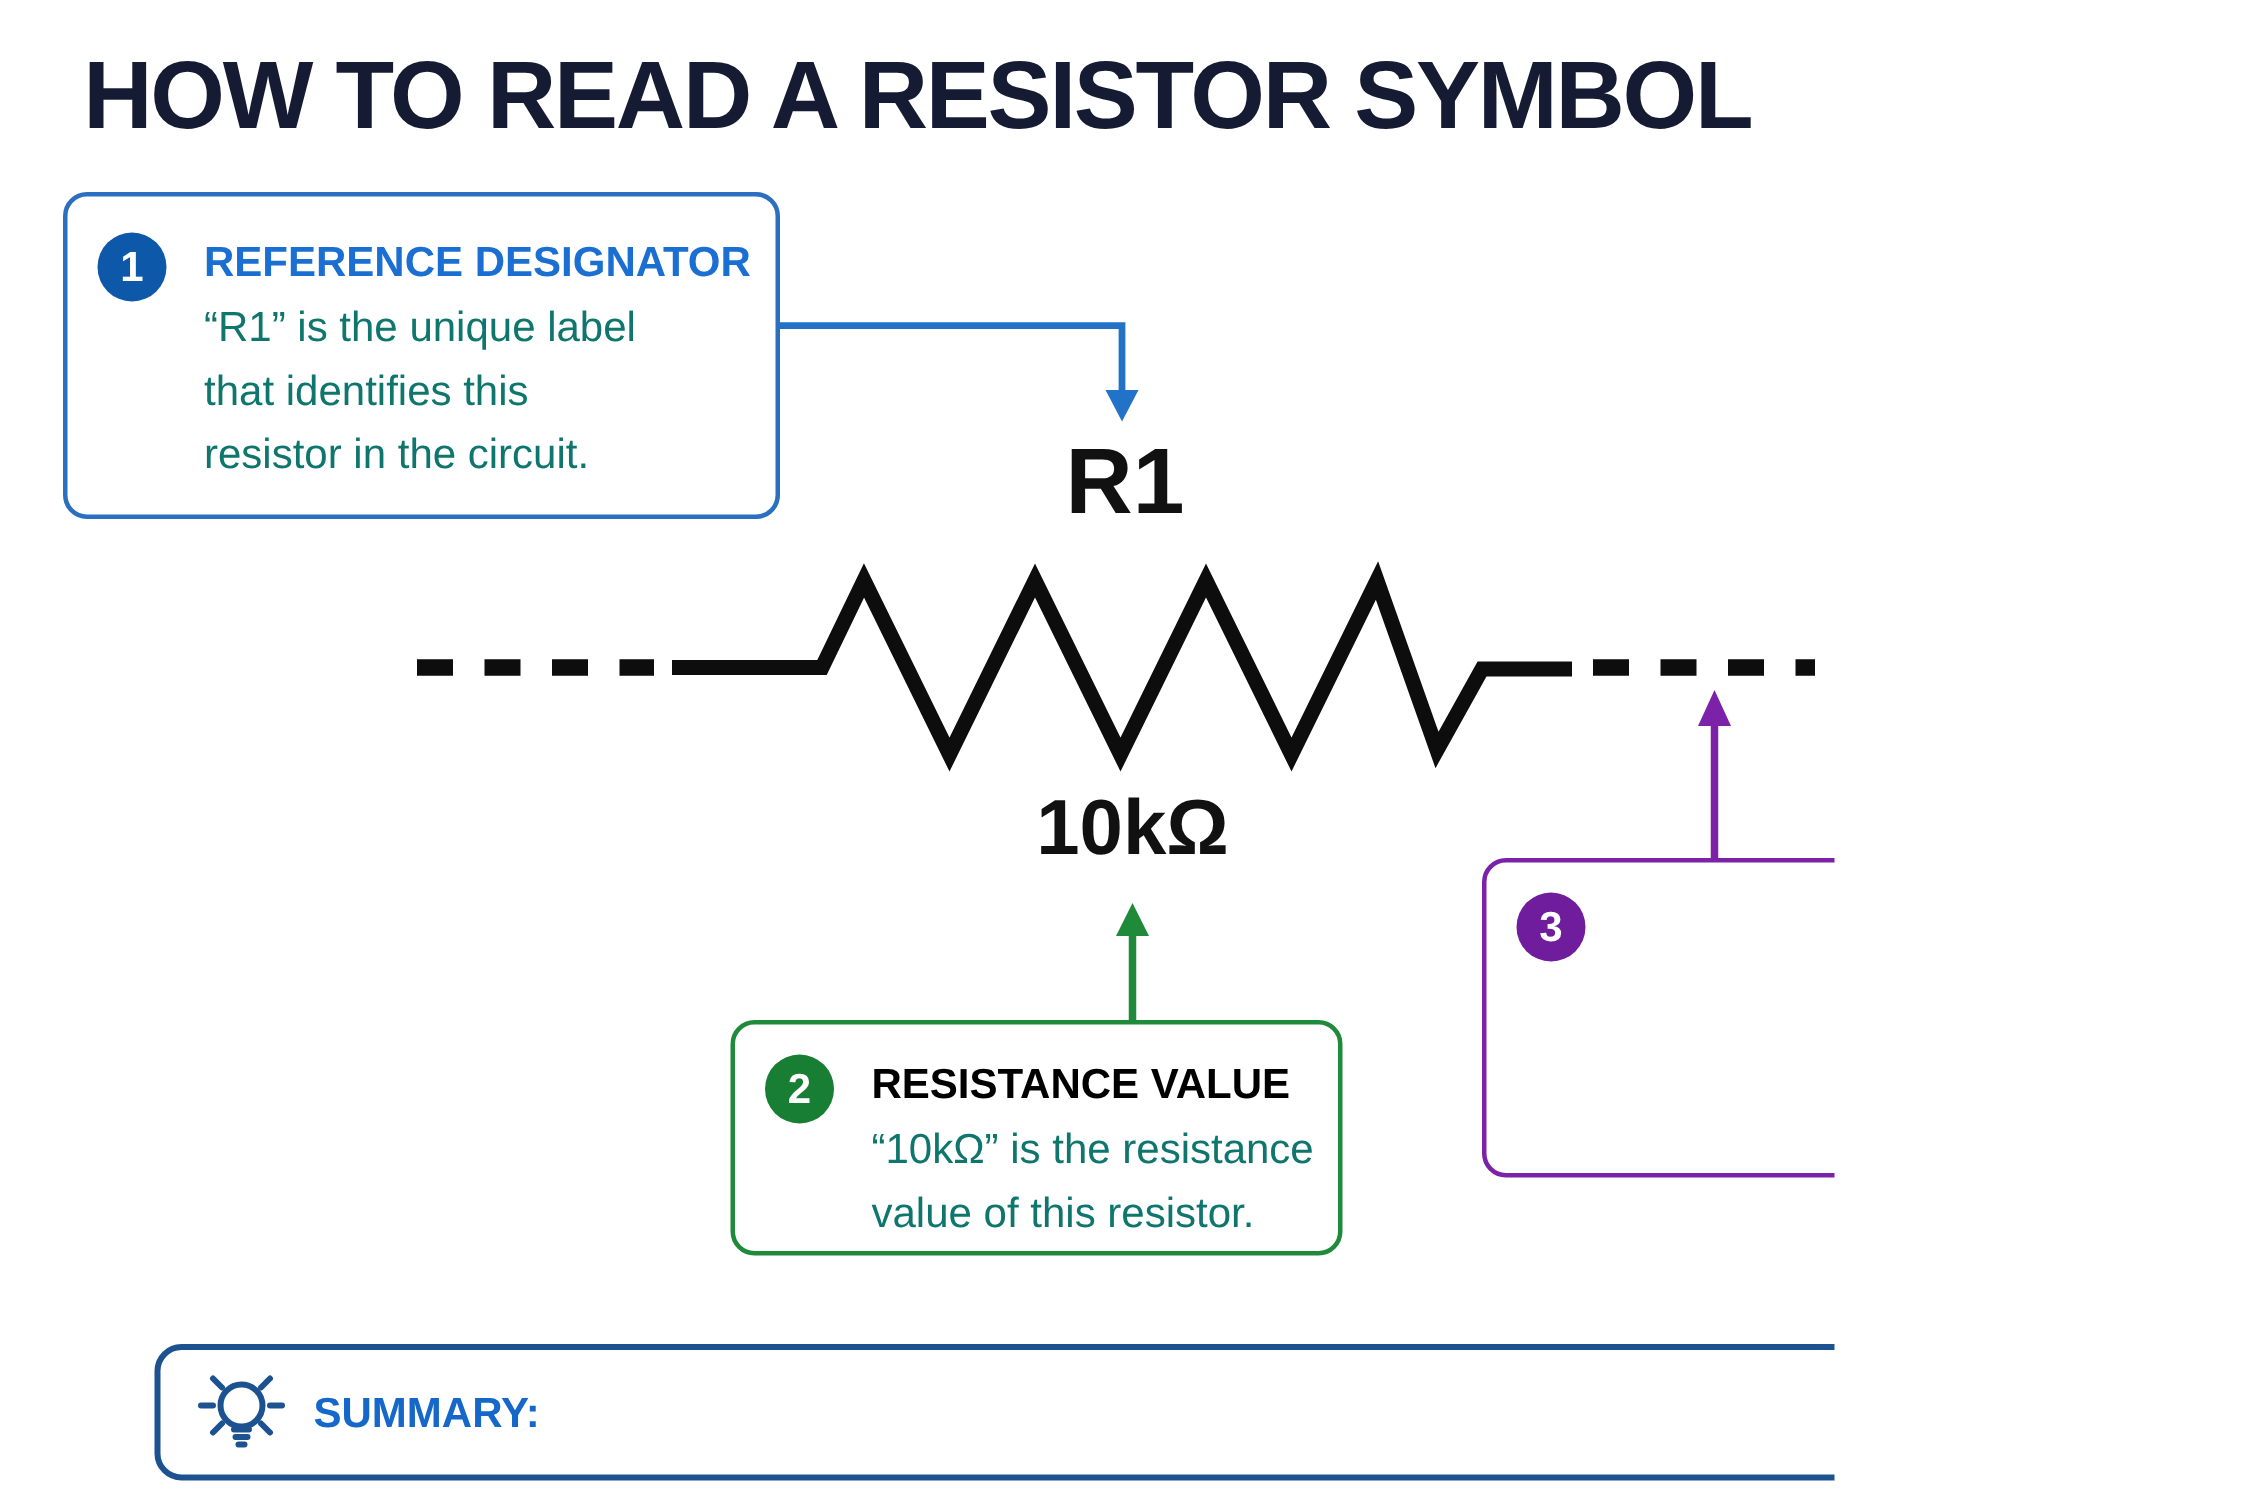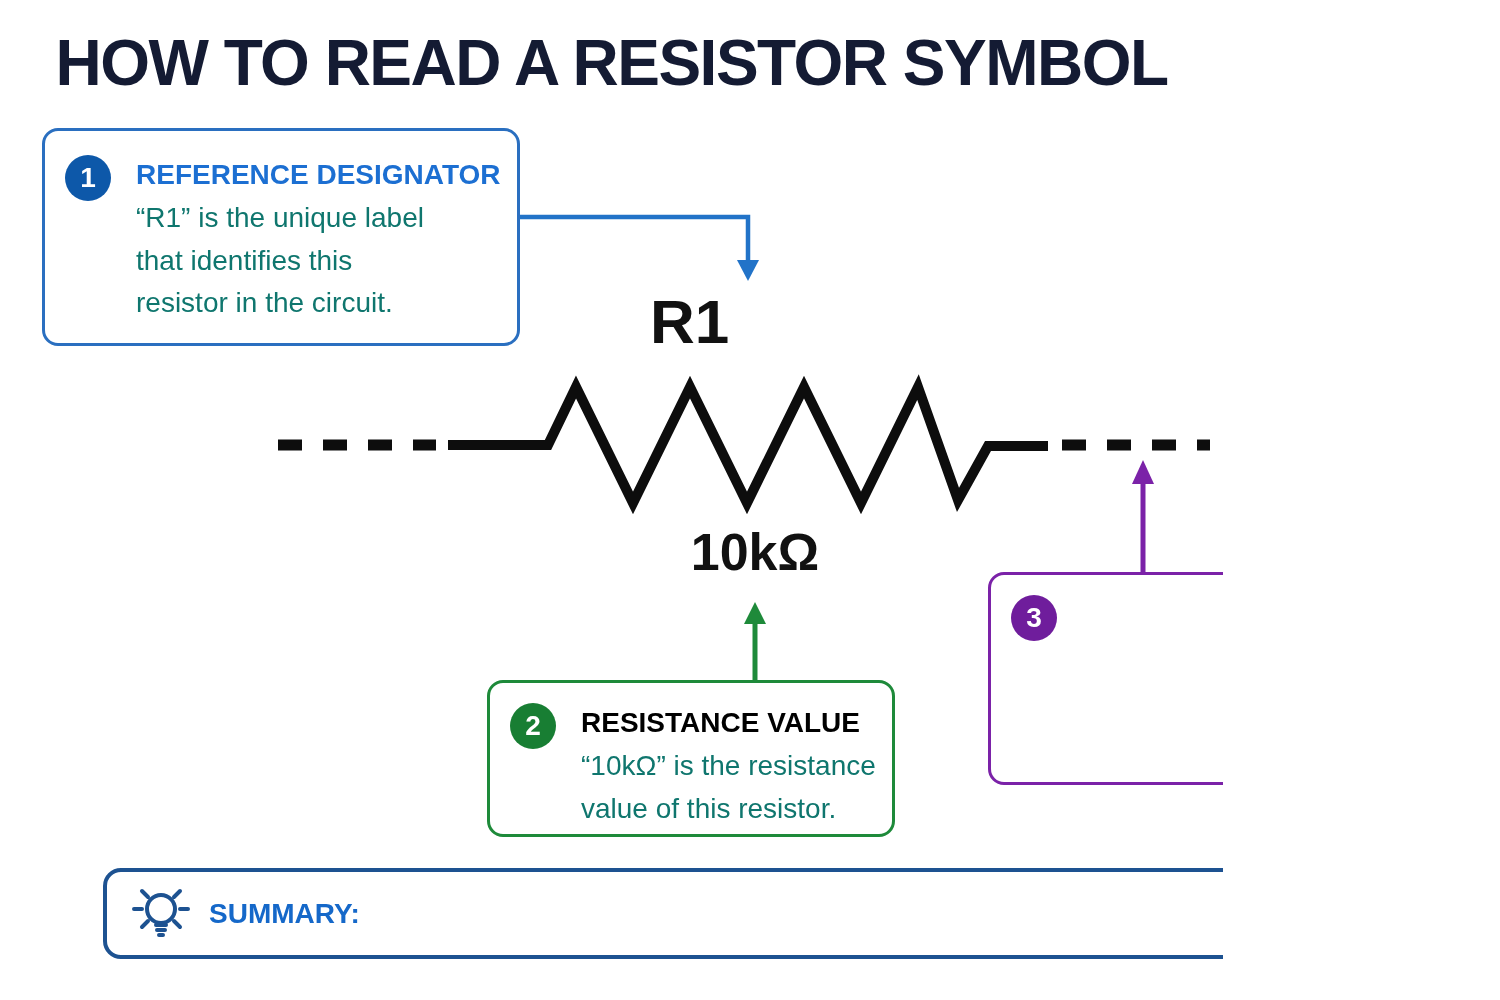--- a/index.html
+++ b/index.html
@@ -58,36 +58,36 @@
   .c-green  { border: 3px solid #1e8a3a; }
   .c-green  .badge { background: #187e33; left: 20px; top: 20px; }
   .c-green  .c-head { color: #000000; }
   .c-purple { border: 3px solid #7b22a8; }
   .c-purple .badge { background: #6f1d9c; left: 20px; top: 20px; }
   .c-purple .c-head { color: #7b22a8; }
   .callout .content { position: absolute; }
   .ref-label {
     position: absolute;
     left: 650px; top: 286px; width: 200px;
-    text-align: left;
+    text-align: center;
     font-size: 62px;
     font-weight: bold;
     color: #111111;
   }
   .val-label {
     position: absolute;
     left: 625px; top: 522px; width: 260px;
     text-align: center;
     font-size: 52px;
     font-weight: bold;
     color: #111111;
   }
   .summary-box {
     position: absolute;
-    left: 103px; top: 868px;
+    left: 103px; top: 896px;
     width: 1308px; height: 91px;
     border: 4px solid #1d5291;
     border-radius: 18px;
     background: #ffffff;
     display: flex;
     align-items: center;
     padding: 0 22px;
   }
   .summary-box .bulb { flex: 0 0 auto; margin-right: 16px; }
   .summary-label {

